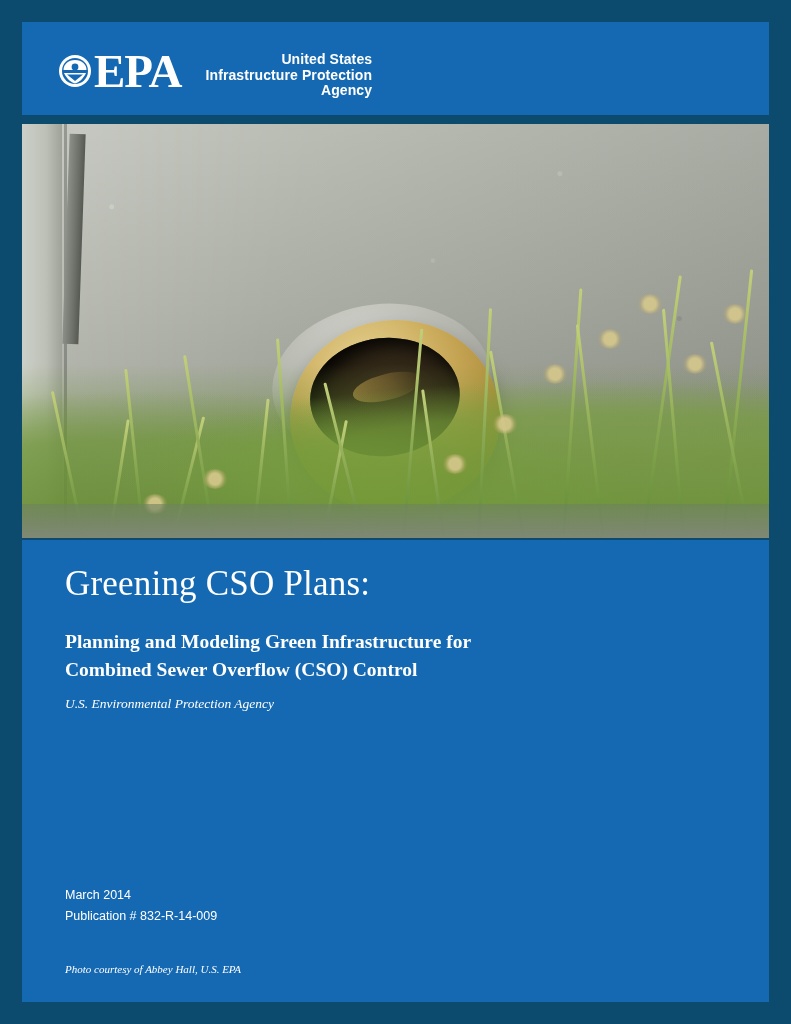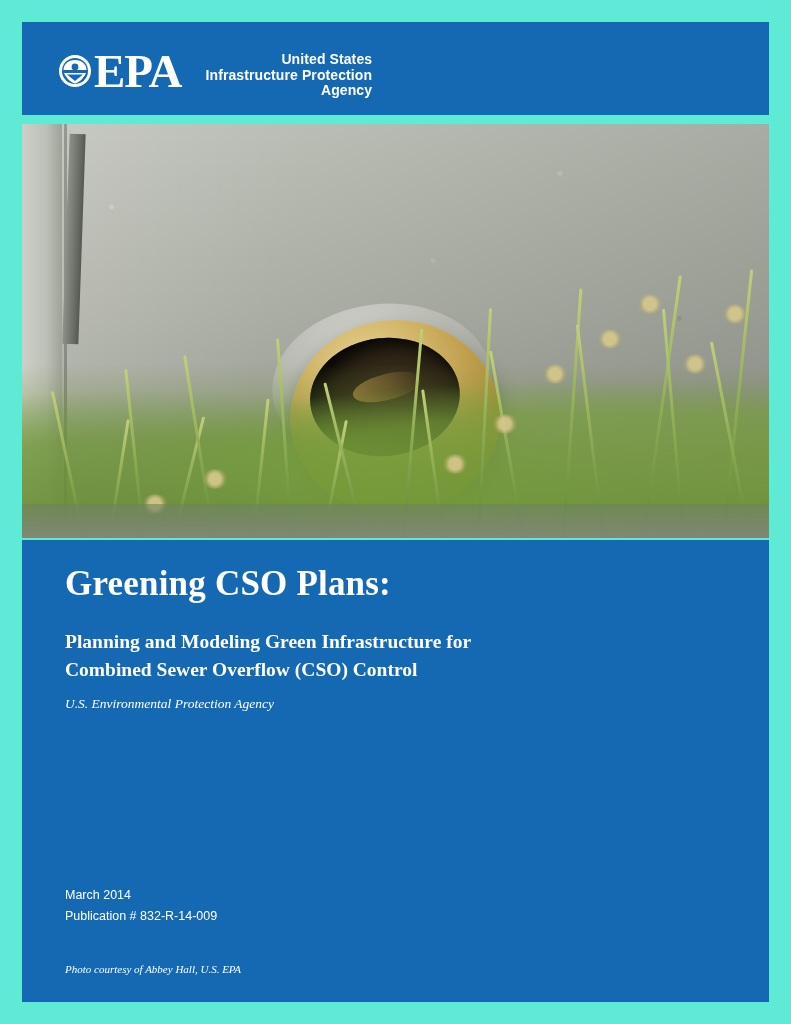--- a/index.html
+++ b/index.html
@@ -12,21 +12,21 @@
     height: 1024px;
     font-family: "Liberation Sans", sans-serif;
     position: relative;
     overflow: hidden;
   }
   .page {
     position: absolute;
     left: 0; top: 0;
     width: 791px;
     height: 1024px;
-    background: #5eead4;
+    background: #0c4a6e;
   }
 
   
   .header-band {
     position: absolute;
     left: 22px;
     top: 22px;
     width: 747px;
     height: 93px;
     background: #1569b2;
@@ -186,21 +186,21 @@
     width: 747px;
     height: 462px;
     background: #1569b2;
     color: #ffffff;
   }
   .doc-title {
     position: absolute;
     left: 43px;
     top: 24px;
     font-family: "Liberation Serif", serif;
-    font-weight: bold;
+    font-weight: normal;
     font-size: 35px;
     line-height: 40px;
     color: #ffffff;
     letter-spacing: 0.2px;
   }
   .doc-subtitle {
     position: absolute;
     left: 43px;
     top: 88px;
     width: 600px;

